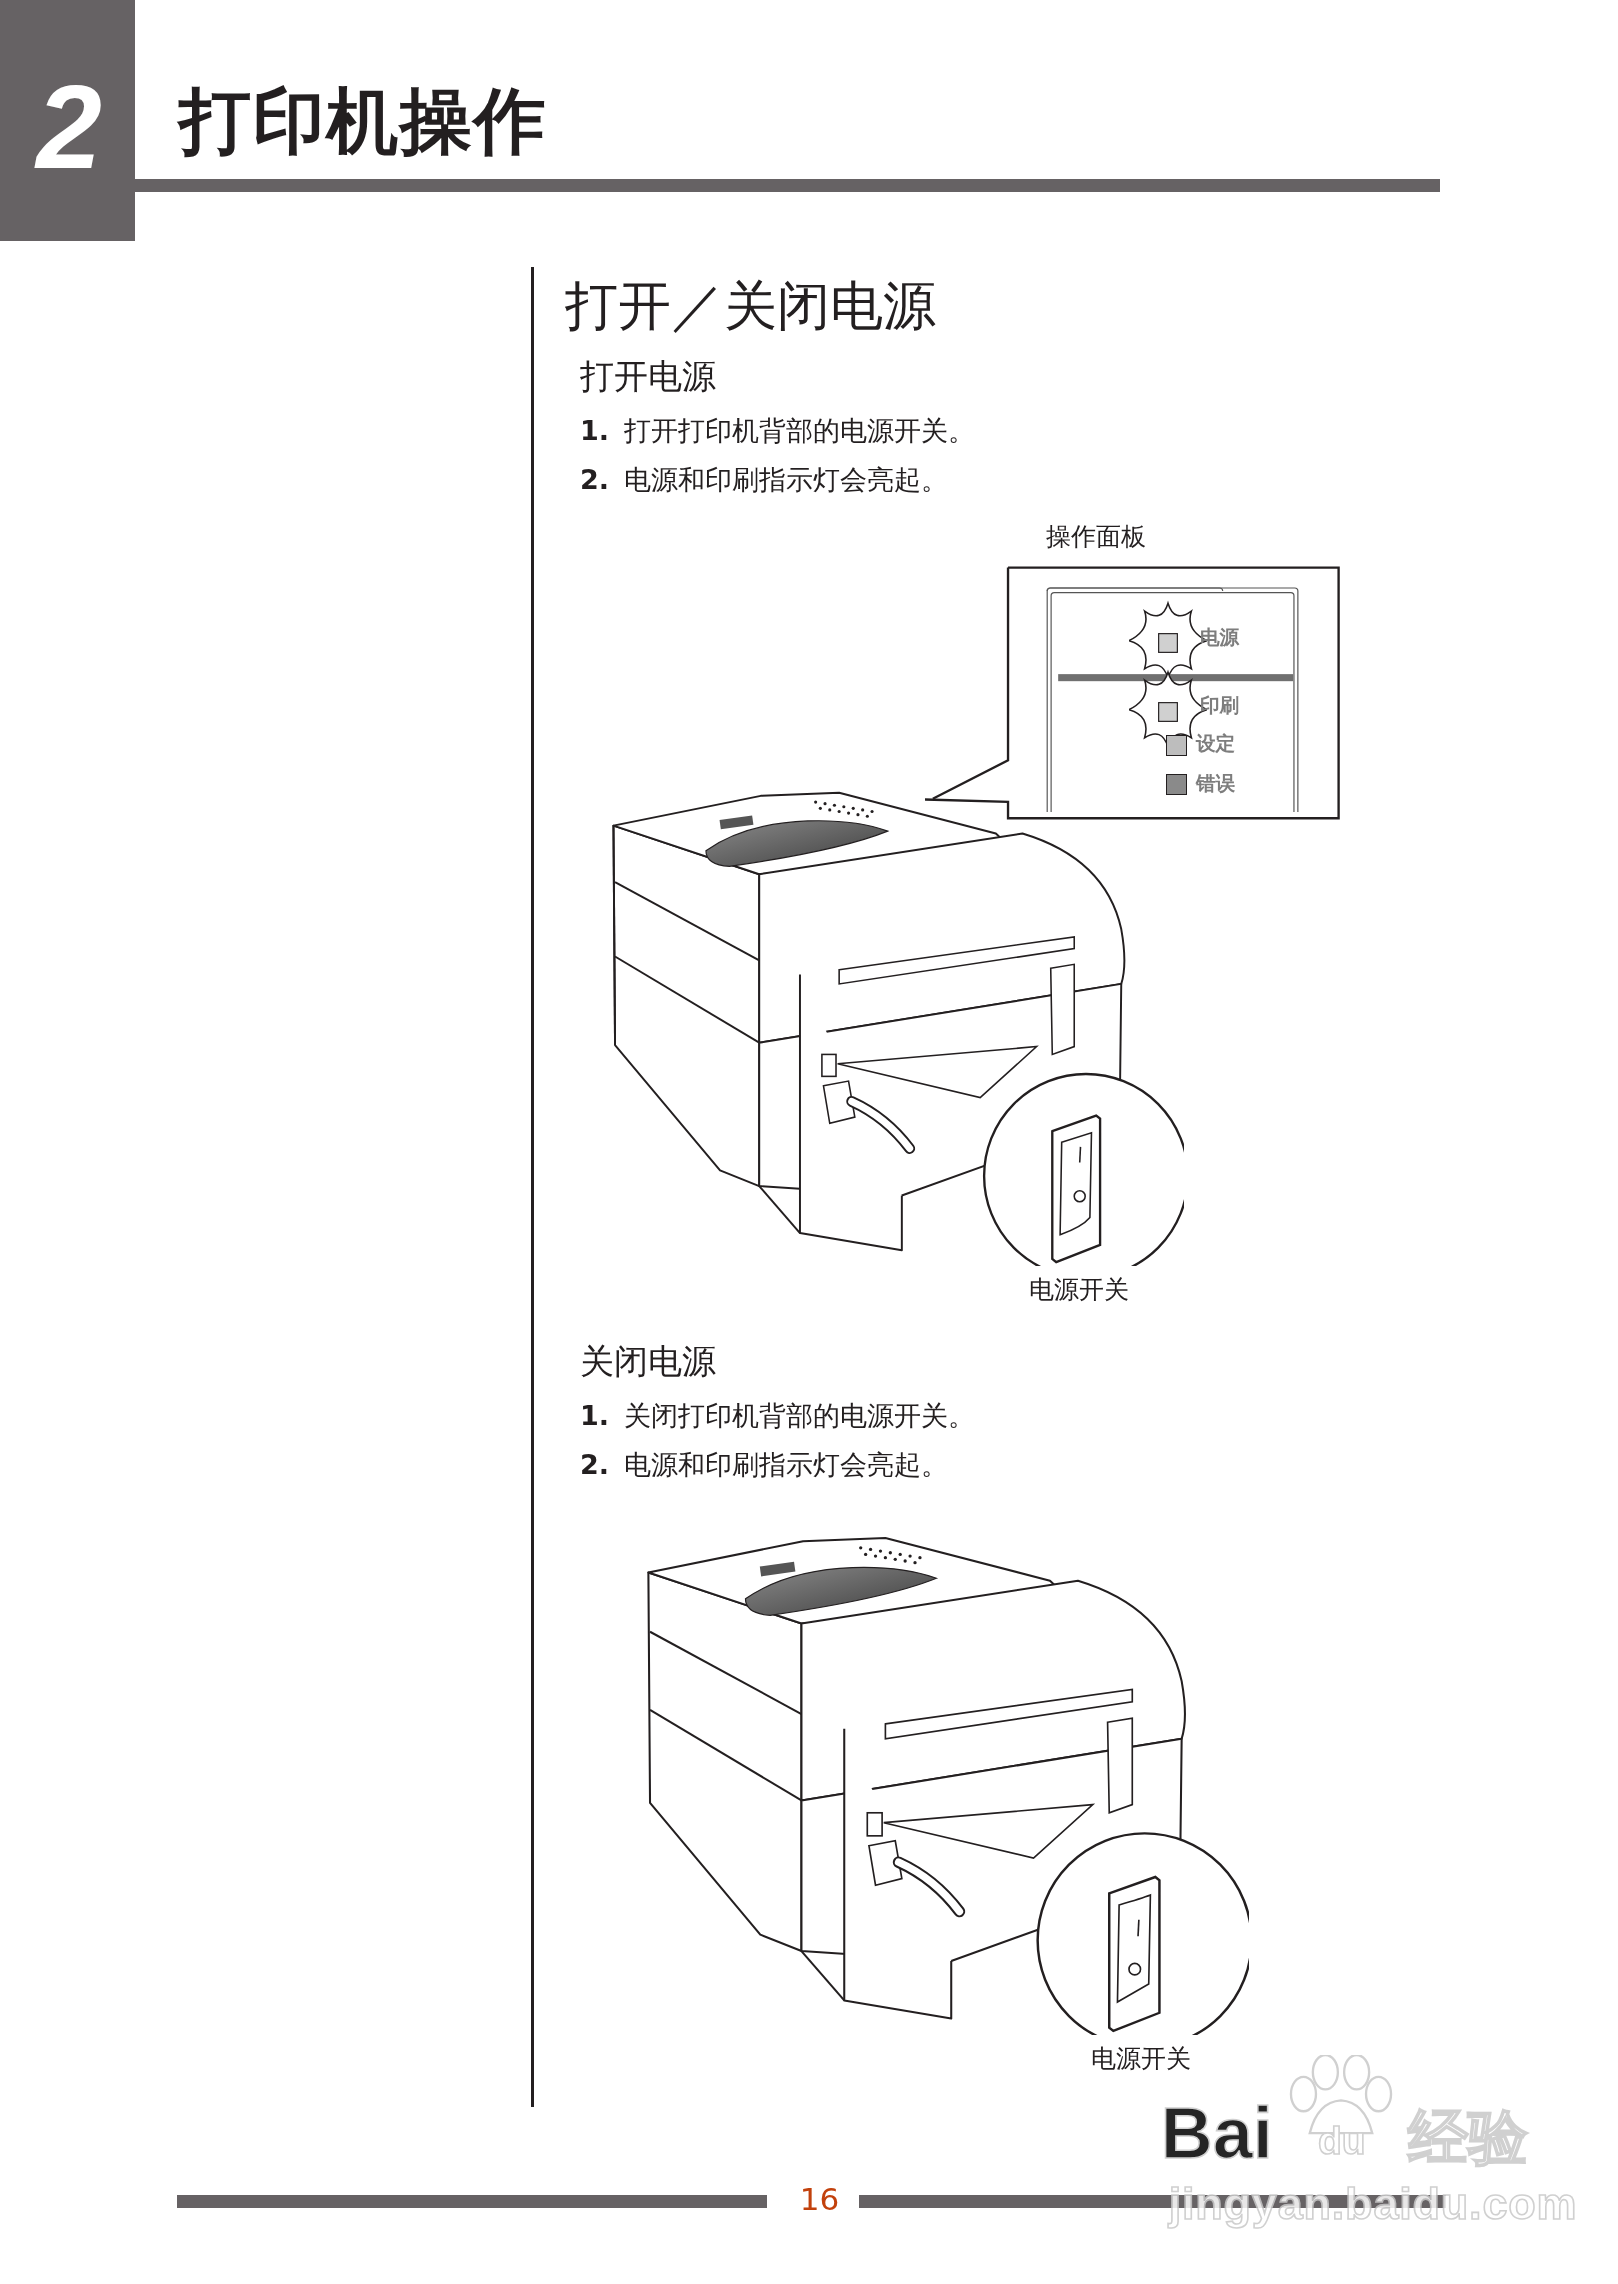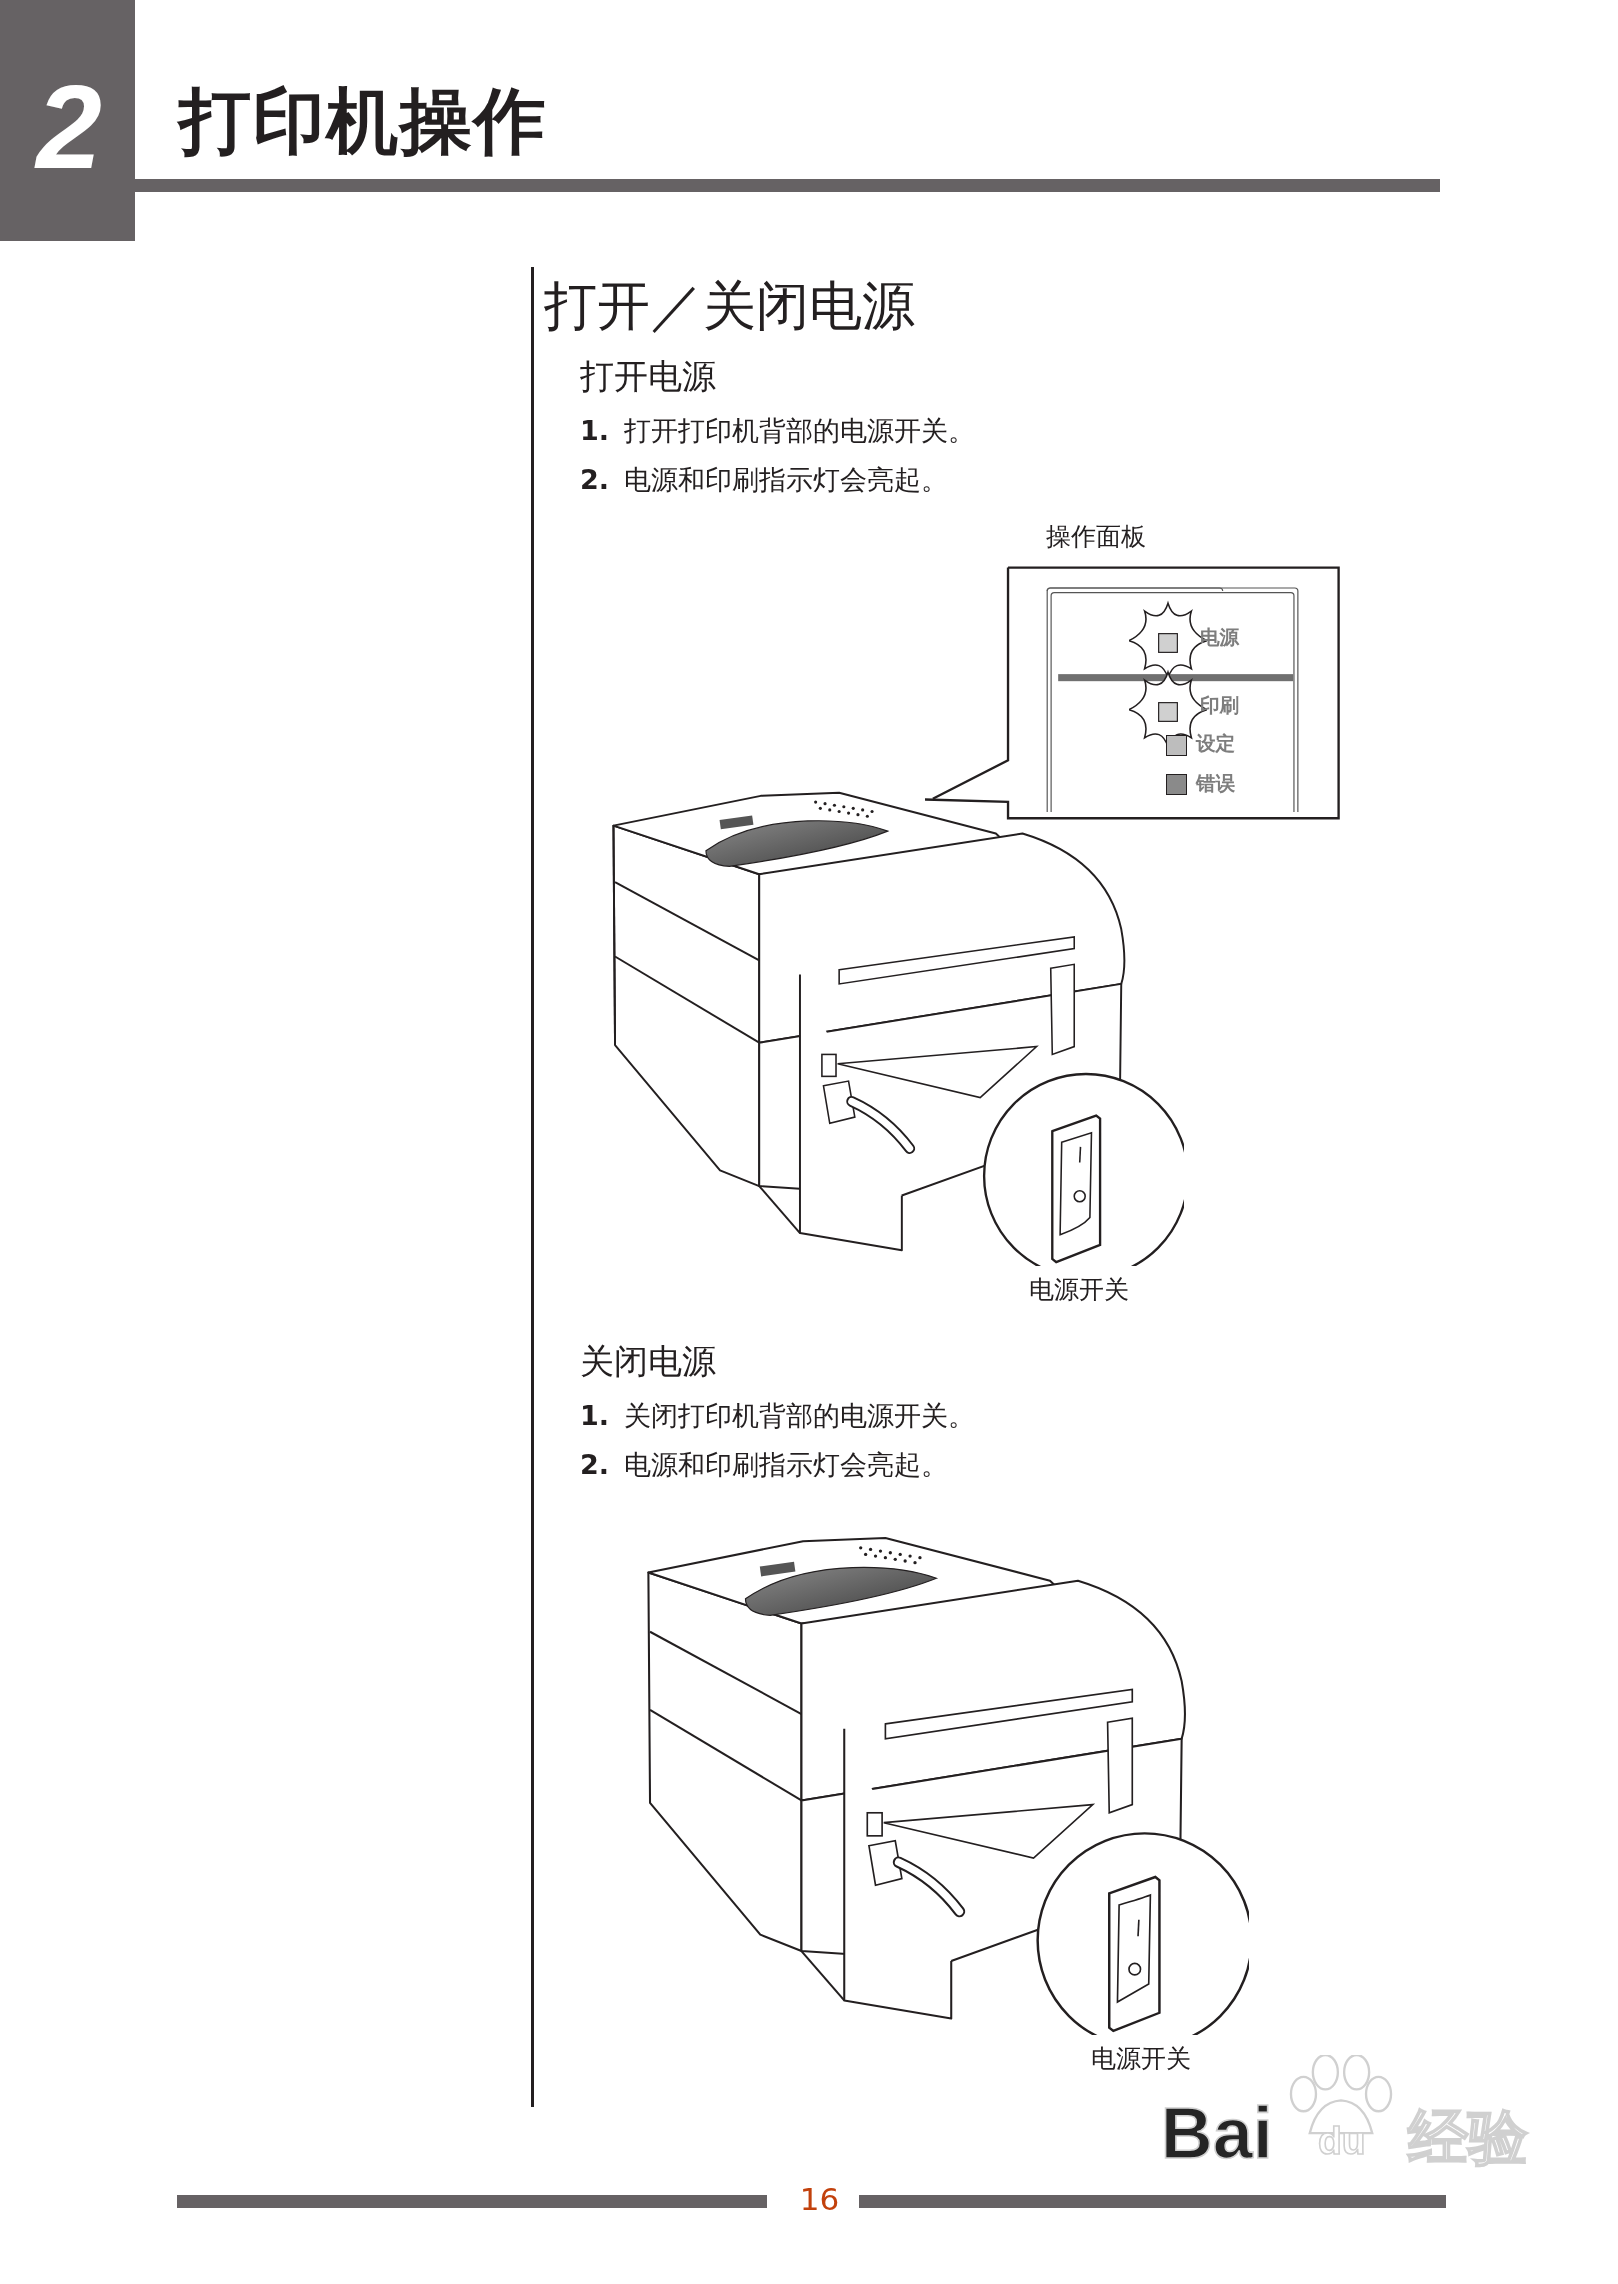--- a/index.html
+++ b/index.html
@@ -17,21 +17,21 @@
     font-size: 118px; font-weight: bold; font-style: italic; line-height: 110px;
     text-align: center;
   }
   .chapter-title {
     left: 179px; top: 78px; font-size: 72px; line-height: 86px; font-weight: bold;
     letter-spacing: 1.6px; color: #231f20;
   }
   .header-rule { left: 135px; top: 179px; width: 1305px; height: 12.5px; background: #666264; }
   .divider { left: 531px; top: 267px; width: 3.1px; height: 1840px; background: #231f20; }
 
-  .section-title { left: 544px; top: 271px; font-size: 53px; line-height: 69px; color: #231f20; }
+  .section-title { left: 565px; top: 271px; font-size: 53px; line-height: 69px; color: #231f20; }
   .sub-heading { font-size: 34px; line-height: 44px; color: #231f20; }
   .step { font-size: 27px; line-height: 36px; color: #231f20; display: flex; }
   .step .num { font-weight: bold; width: 44px; display: inline-block; }
 
   .fig-label { font-size: 25px; line-height: 31px; color: #231f20; font-family: "DejaVu Serif", "Liberation Serif", serif; }
 
   .footer-bar { height: 12.5px; background: #666264; top: 2195px; }
   .page-num { left: 788px; top: 2180px; width: 63px; text-align: center; font-size: 31px; line-height: 39px; color: #c2410c; }
 
   .watermark {
@@ -226,14 +226,15 @@
       <ellipse cx="22" cy="50" rx="16" ry="22"></ellipse>
       <ellipse cx="50" cy="22" rx="16" ry="22"></ellipse>
       <ellipse cx="90" cy="22" rx="16" ry="22"></ellipse>
       <ellipse cx="118" cy="50" rx="16" ry="22"></ellipse>
       <path d="M30 100 Q40 60 70 58 Q100 60 110 100 Z"></path>
     </g>
   </svg>
   <div class="abs" style="left:7.8px; top:55px; font-size:72px; line-height:78px; font-weight:bold; color:#000000; -webkit-text-stroke:1.6px #c8c8c8; font-family:'Liberation Sans', sans-serif;">Bai</div>
   <div class="abs" style="left:165px; top:78px; font-size:39px; line-height:47px; font-weight:bold; color:#ffffff; -webkit-text-stroke:1.6px #c8c8c8; font-family:'Liberation Sans', sans-serif;">du</div>
   <div class="abs" style="left:255px; top:63px; font-size:60px; line-height:71px; font-weight:bold; color:#ffffff; -webkit-text-stroke:1.6px #c8c8c8;">经验</div>
+  <div class="abs" style="left:15.7px; top:140px; font-size:45px; line-height:50px; font-weight:bold; color:#ffffff; -webkit-text-stroke:1.6px #c8c8c8; font-family:'Liberation Sans', sans-serif; letter-spacing:0.8px;">jingyan.baidu.com</div>
 </div>
 
 
 </body></html>

